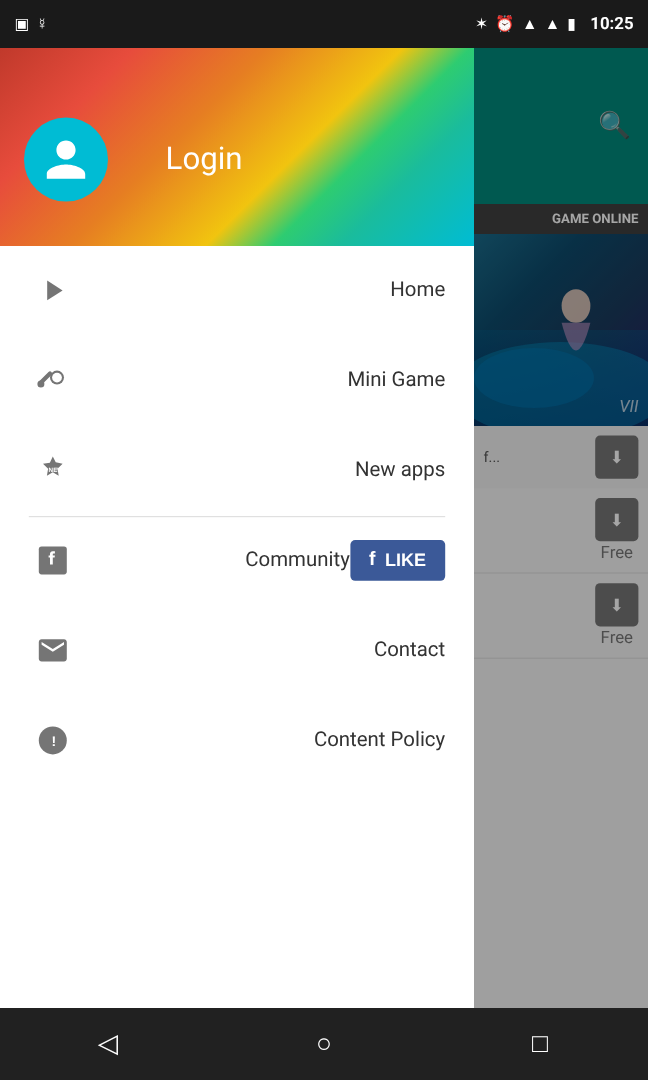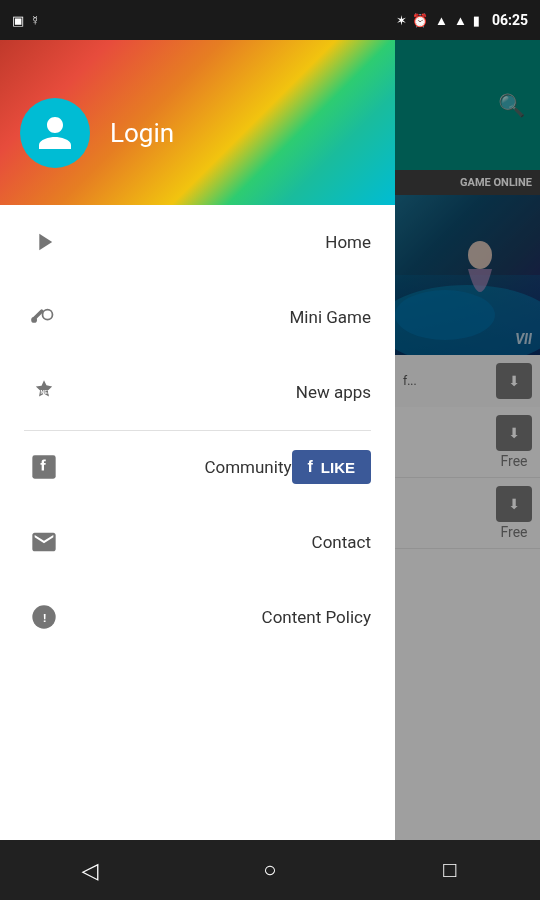--- a/index.html
+++ b/index.html
@@ -106,21 +106,21 @@
       right: 0;
       height: 80px;
       background: linear-gradient(180deg, rgba(0,100,150,0.3) 0%, rgba(0,50,100,0.8) 100%);
     }
     .roman-numeral {
       position: absolute;
       bottom: 8px;
       right: 8px;
       color: rgba(255,255,255,0.7);
       font-size: 14px;
-      font-weight: bold;
+      font-weight: normal;
       font-style: italic;
     }
     .bg-action-section {
       background: #f0f0f0;
       padding: 8px;
       display: flex;
       align-items: center;
       justify-content: space-between;
     }
     .bg-action-text {
@@ -172,20 +172,21 @@
 
     
     .drawer-header {
       height: 165px;
       background: linear-gradient(135deg, #c0392b 0%, #e74c3c 20%, #e67e22 40%, #f1c40f 60%, #2ecc71 70%, #1abc9c 80%, #00bcd4 100%);
       display: flex;
       align-items: center;
       padding: 20px 20px;
       padding-top: 40px;
       position: relative;
+      gap: 28px;
     }
     .avatar-circle {
       width: 70px;
       height: 70px;
       border-radius: 50%;
       background: #00bcd4;
       display: flex;
       align-items: center;
       justify-content: center;
       flex-shrink: 0;
@@ -303,21 +304,21 @@
   <div class="status-left-icons">
     <span class="status-icon">▣</span>
     <span class="status-icon">☿</span>
   </div>
   <div class="status-icons">
     <span class="status-icon">✶</span>
     <span class="status-icon">⏰</span>
     <span class="status-icon">▲</span>
     <span class="status-icon">▲</span>
     <span class="status-icon">▮</span>
-    <span class="status-time">06:25</span>
+    <span class="status-time">10:25</span>
   </div>
 </div>
 
 <div class="main-content">
 
   <div class="bg-right">
     <div class="bg-header">
       <span class="search-icon-bg">🔍</span>
     </div>
     <div class="bg-game-online-text">GAME ONLINE</div>

